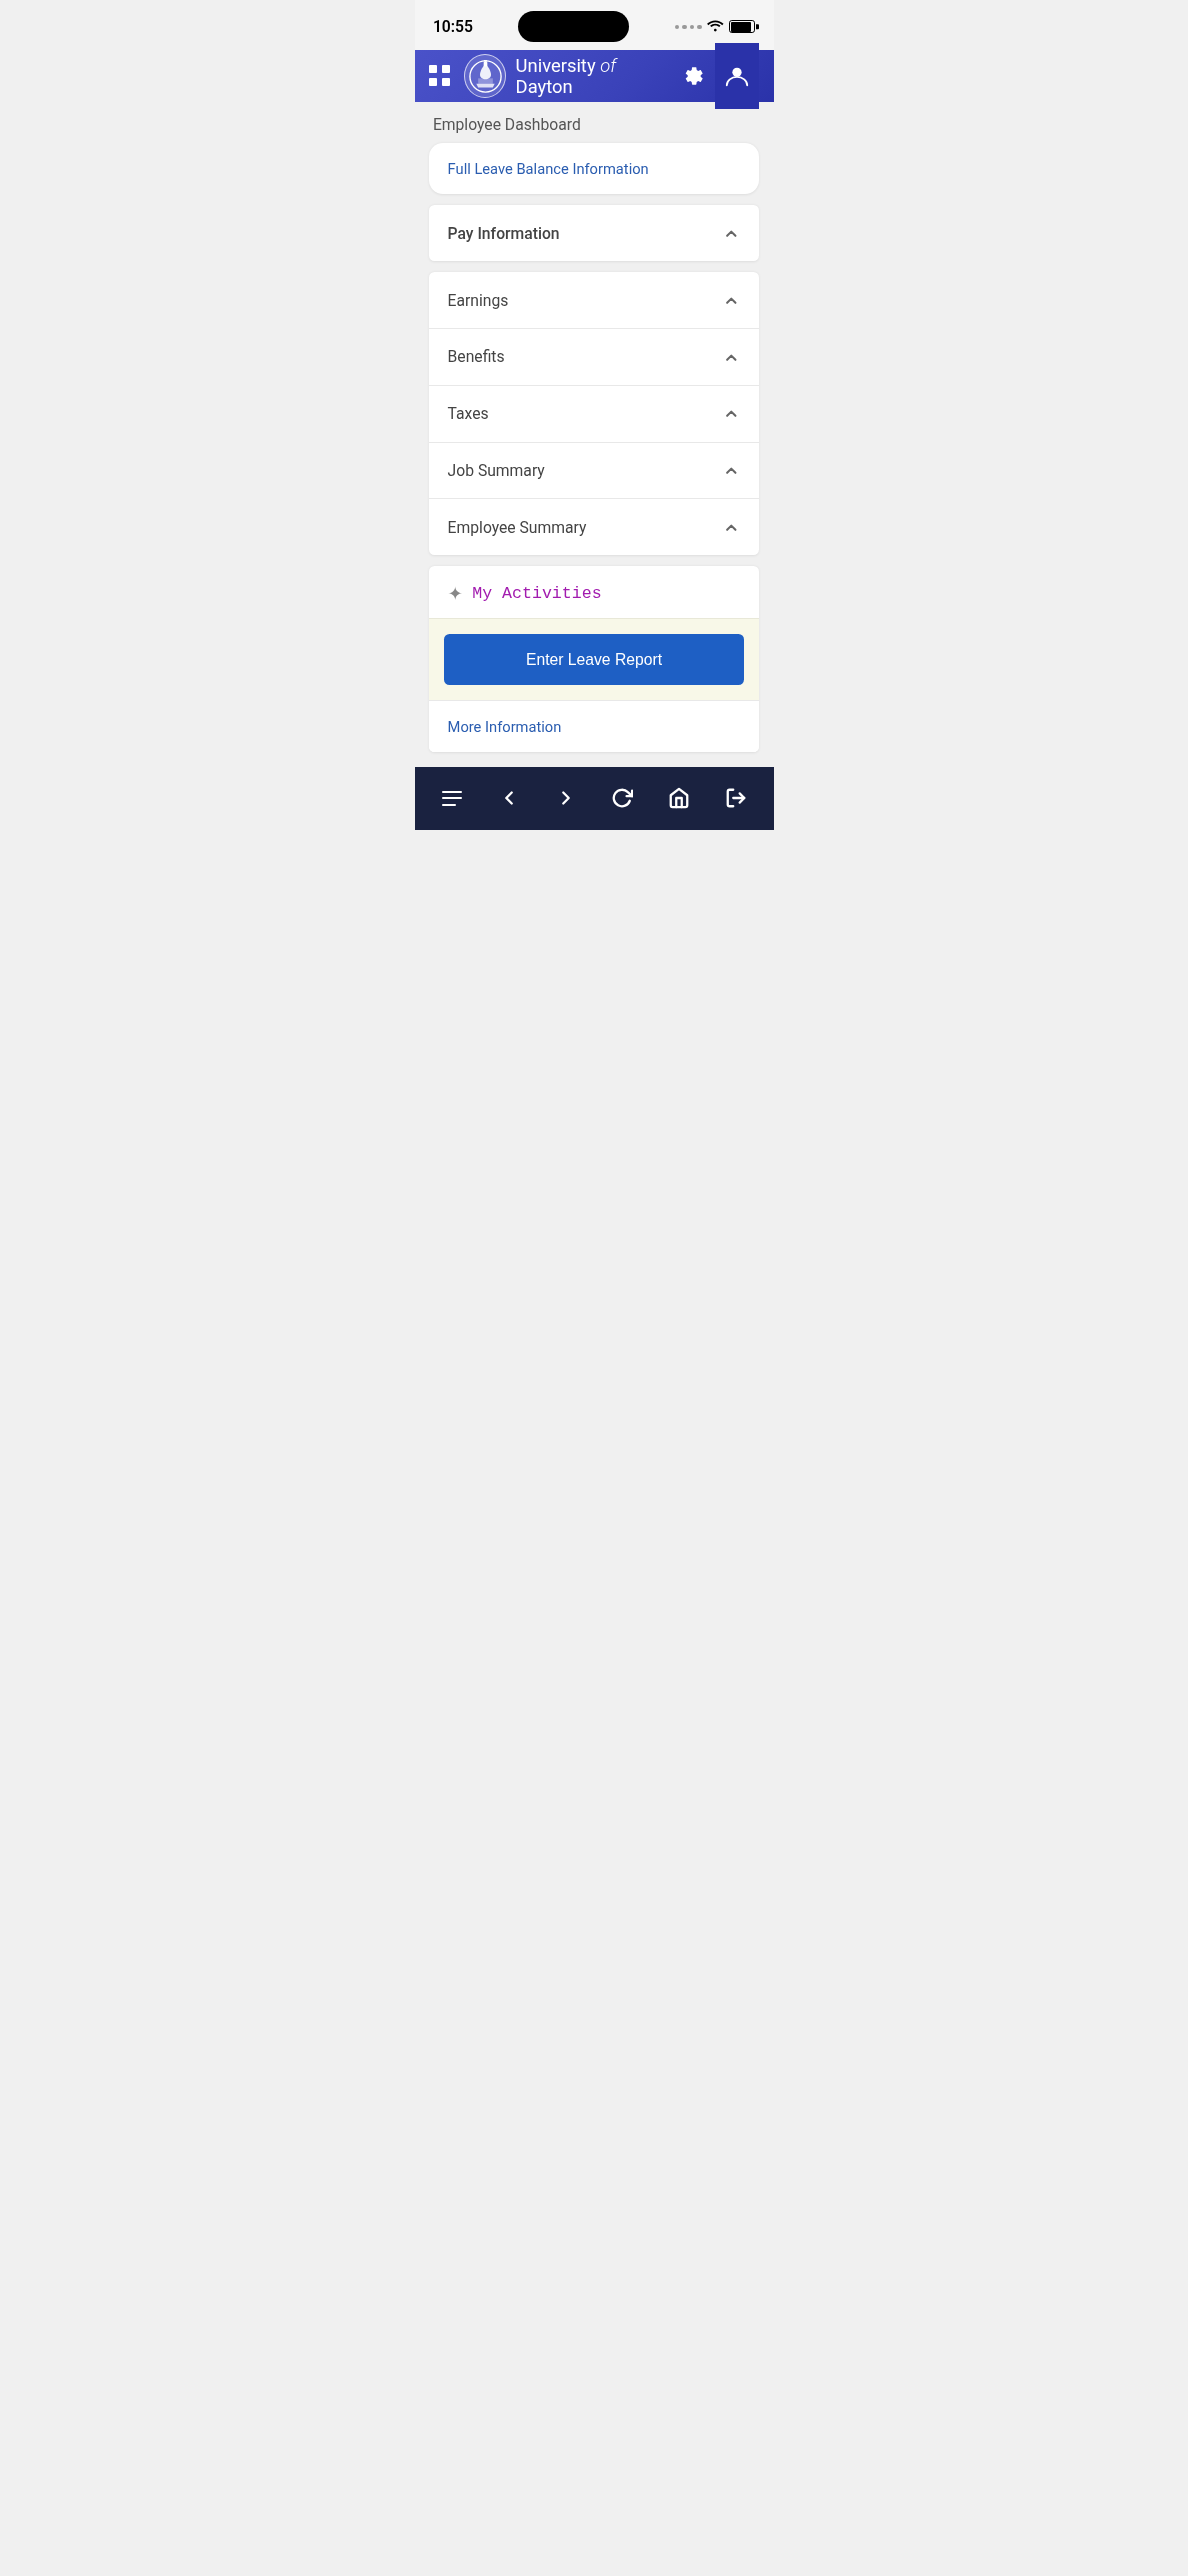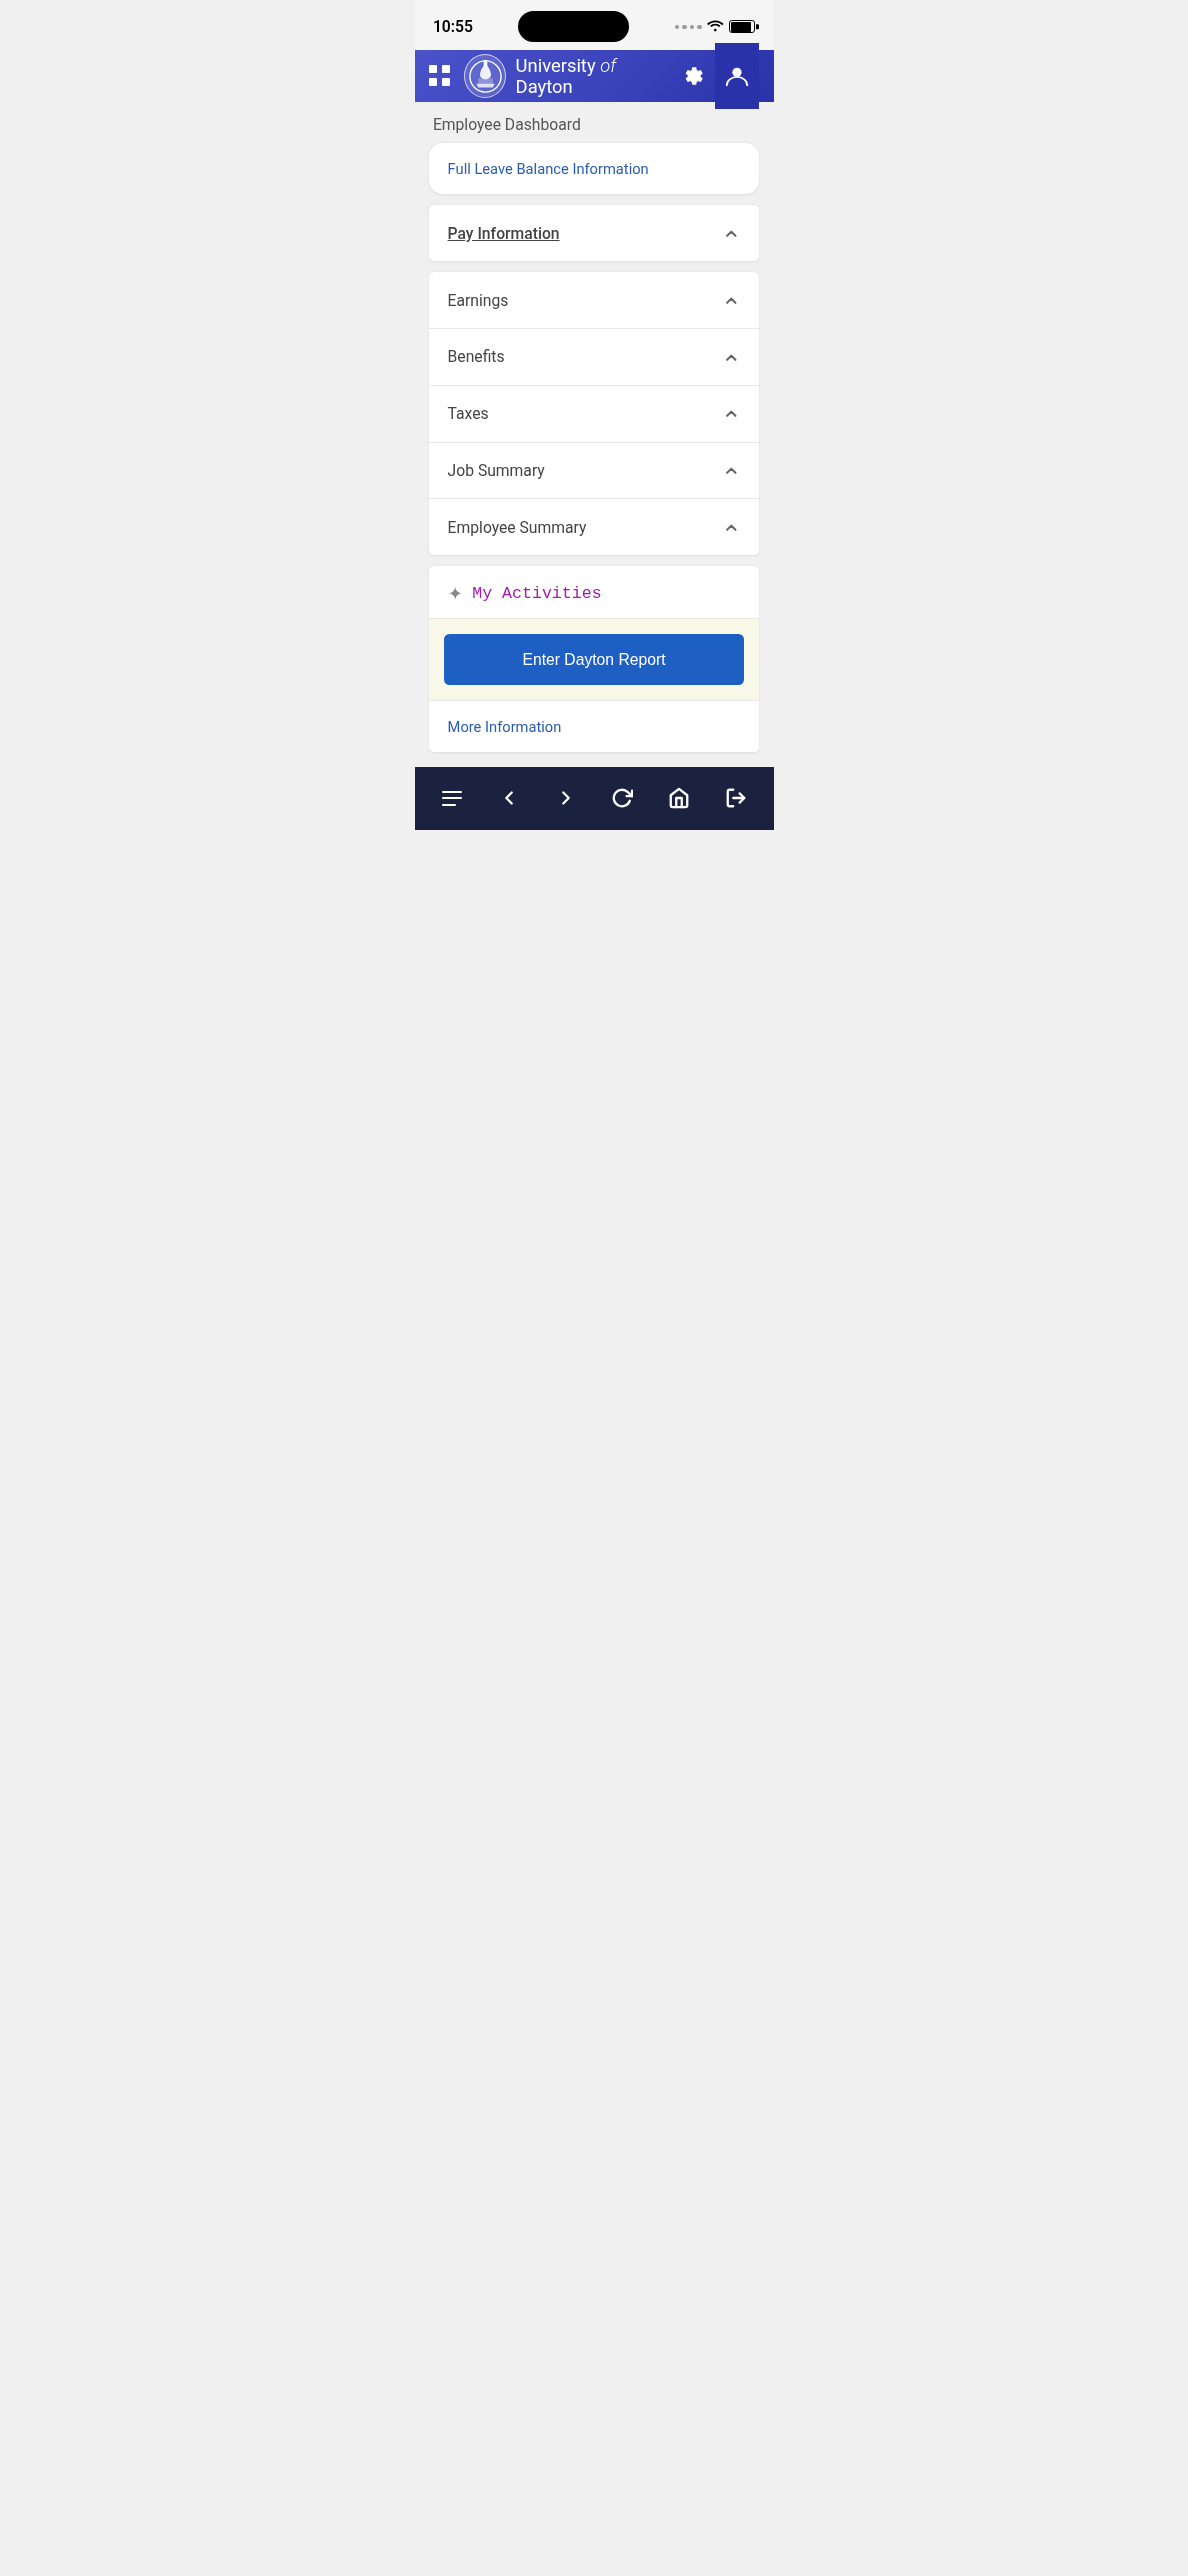--- a/index.html
+++ b/index.html
@@ -237,21 +237,20 @@
       border-bottom: none;
     }
 
     .accordion-label {
       font-size: 15.7px;
       color: #444;
       font-weight: 400;
     }
 
     .accordion-label.bold {
-      text-decoration: underline;
       font-weight: 500;
     }
 
     .chevron-up {
       width: 18.4px;
       height: 18.4px;
       display: flex;
       align-items: center;
       justify-content: center;
       color: #666;
@@ -503,21 +502,21 @@
       </div>
     </div>
   </div>
 
   <div class="activities-card">
     <div class="activities-header">
       <span class="activities-icon">✦</span>
       <span class="activities-title">My Activities</span>
     </div>
     <div class="activities-body">
-      <button class="enter-leave-btn">Enter Dayton Report</button>
+      <button class="enter-leave-btn">Enter Leave Report</button>
     </div>
     <div class="activities-links">
       <a class="activity-link">More Information</a>
     </div>
   </div>
 
 </div>
 
 <div class="bottom-nav">
   <div class="bottom-nav-btn">

